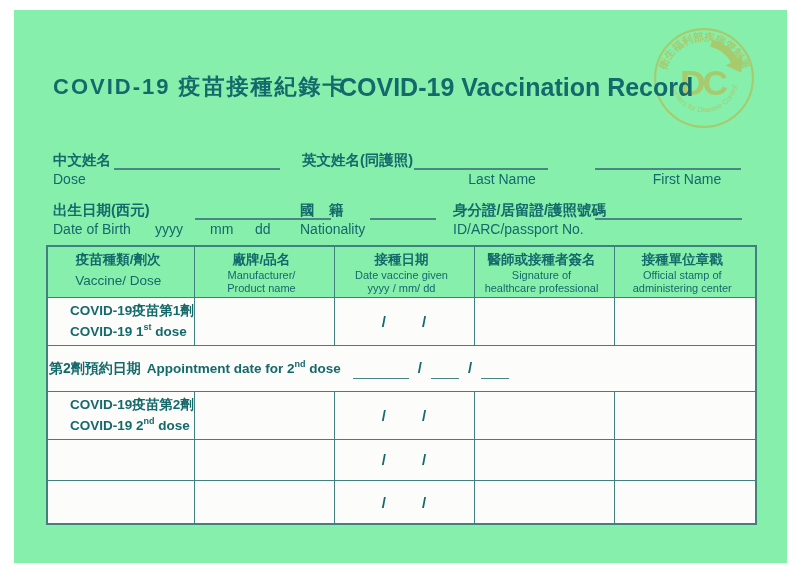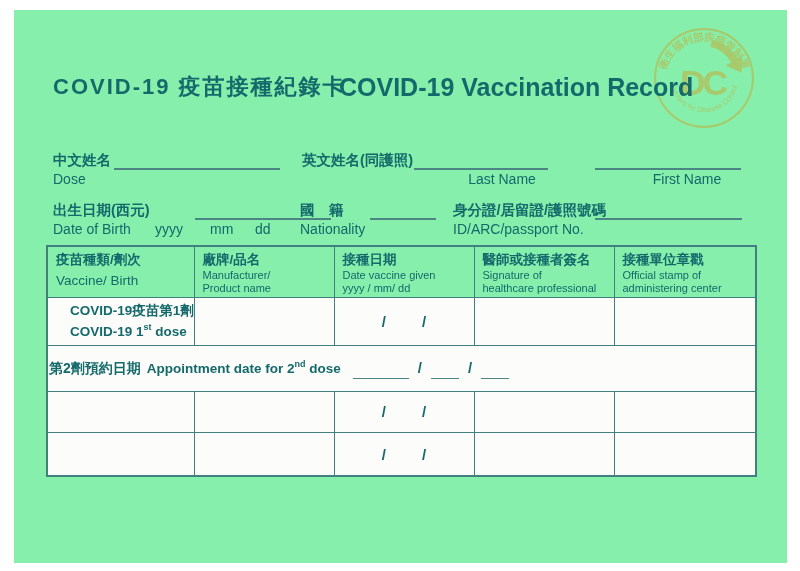--- a/index.html
+++ b/index.html
@@ -26,21 +26,21 @@
   .en-lab{position:absolute;font-size:14px;font-weight:normal;white-space:nowrap;}
   .ul{position:absolute;height:1.5px;background:#4B8584;}
   .ctr{text-align:center;}
   
   table.vax{
     position:absolute;left:32px;top:235px;width:709px;
     border-collapse:collapse;table-layout:fixed;
     border:2px solid #41807F;
   }
   table.vax th,table.vax td{border:1.5px solid #41807F;overflow:hidden;}
-  table.vax th{background:transparent;text-align:left;vertical-align:top;padding:4px 5px 2px 8px;}
+  table.vax th{background:transparent;text-align:center;vertical-align:top;padding:4px 5px 2px 0;}
   table.vax td{background:#FCFCFA;vertical-align:middle;}
   .h-zh{font-size:13.5px;font-weight:bold;white-space:nowrap;}
   .h-en{font-size:11px;line-height:1.18;font-weight:normal;}
   .h-en-big{font-size:13.5px;margin-top:4px;font-weight:normal;}
   td.c1{padding:3px 4px 3px 22px;vertical-align:middle;margin-top:16px;}
   .dose-zh,.dose-en{font-size:13.5px;font-weight:bold;line-height:1.5;white-space:nowrap;}
   sup{font-size:9px;font-weight:bold;}
   .slashes{display:flex;justify-content:center;gap:36px;font-size:15px;font-weight:bold;}
   .appt{display:flex;align-items:baseline;white-space:nowrap;}
   .appt-zh{font-size:14px;font-weight:bold;}
@@ -105,21 +105,21 @@
         <col style="width:147px">
           <col style="width:140px">
           <col style="width:140px">
           <col style="width:140px">
           <col style="width:142px">
       </colgroup>
       <tbody>
           <tr style="height:42px">
         <th>
           <div class="h-zh">疫苗種類/劑次</div>
-          <div class="h-en-big">Vaccine/ Birth</div>
+          <div class="h-en-big">Vaccine/ Dose</div>
         </th>
         <th>
           <div class="h-zh">廠牌/品名</div>
           <div class="h-en">Manufacturer/</div>
           <div class="h-en">Product name</div>
         </th>
         <th>
           <div class="h-zh">接種日期</div>
           <div class="h-en">Date vaccine given</div>
           <div class="h-en">yyyy / mm/ dd</div>
@@ -159,20 +159,35 @@
             <span class="appt-en"><span>Appointment date for 2</span><sup>nd</sup><span> dose</span></span>
             <span class="blank long"></span>
             <span class="slash">/</span>
             <span class="blank short"></span>
             <span class="slash">/</span>
             <span class="blank short"></span>
           </div>
         </td>
       </tr>
 
+      <tr style="height:47px">
+        <td class="c1">
+          <div class="dose-zh">COVID-19疫苗第2劑</div>
+          <div class="dose-en"><span>COVID-19 2</span><sup>nd</sup><span> dose</span></div>
+        </td>
+        <td></td>
+        <td>
+          <div class="slashes">
+                <span>/</span>
+                <span>/</span>
+              </div>
+        </td>
+        <td></td>
+        <td></td>
+      </tr>
 
       <tr style="height:41px">
         <td class="c1"></td>
         <td></td>
         <td>
           <div class="slashes">
                 <span>/</span>
                 <span>/</span>
               </div>
         </td>

